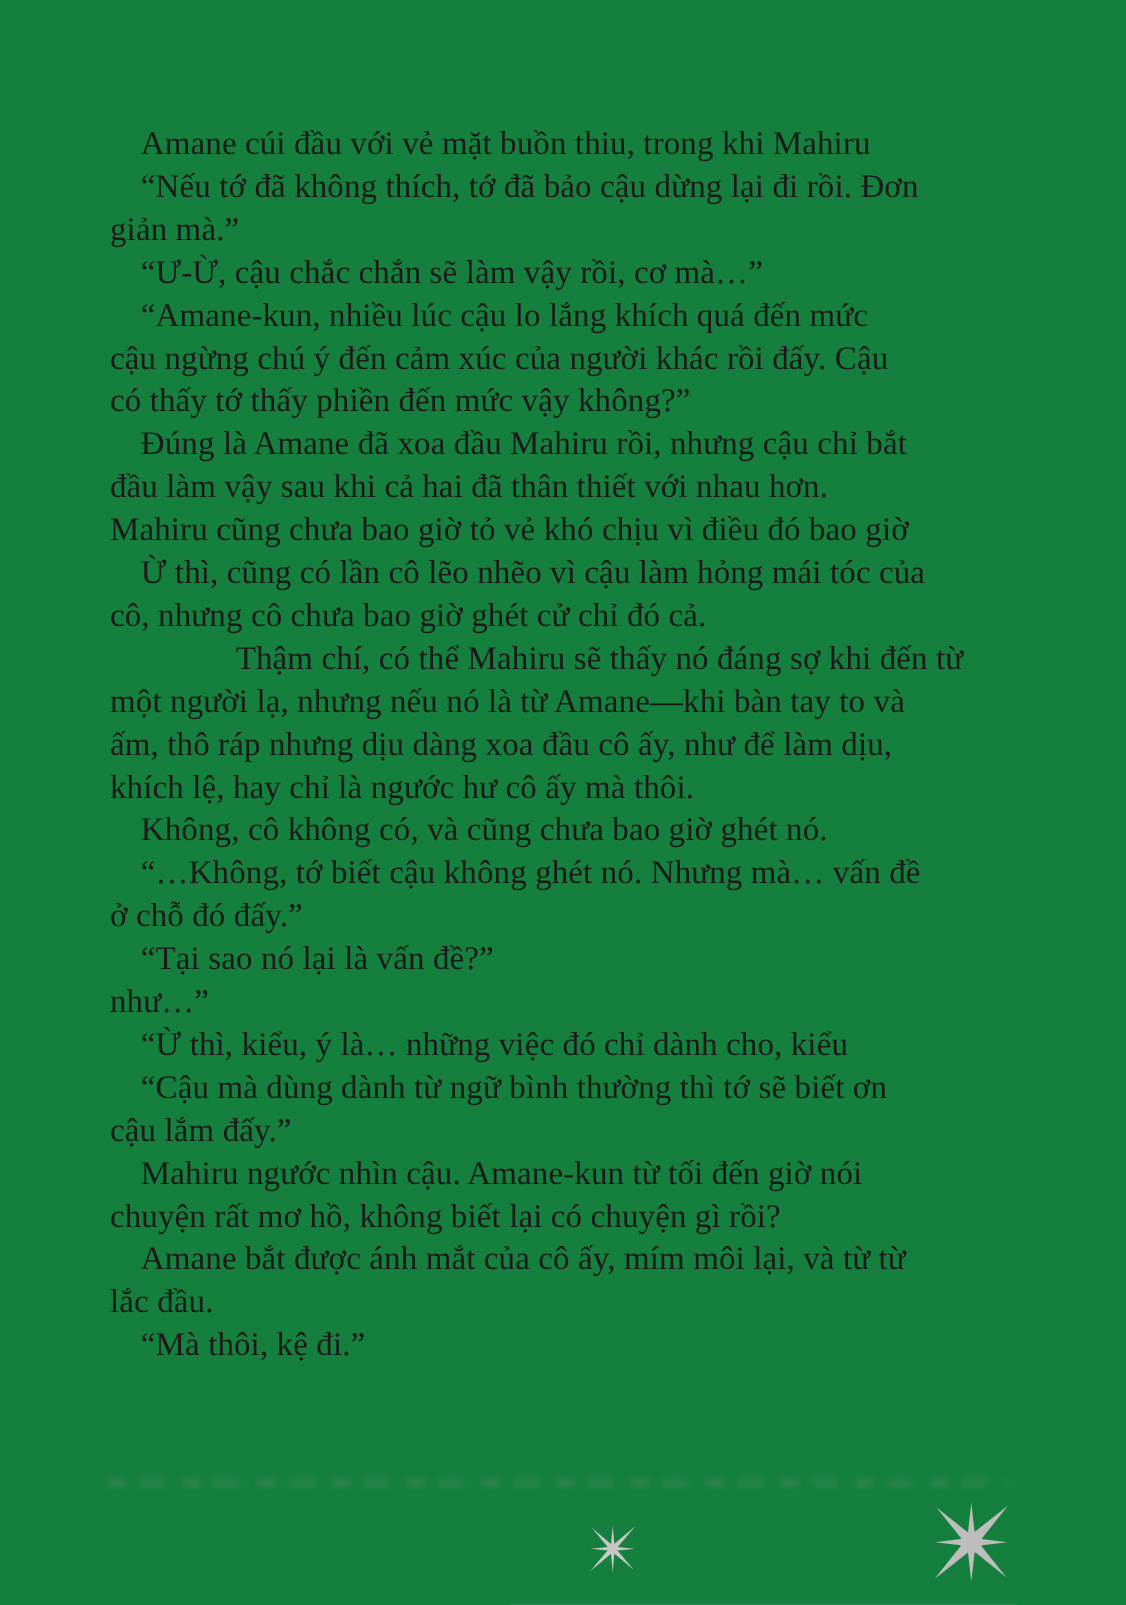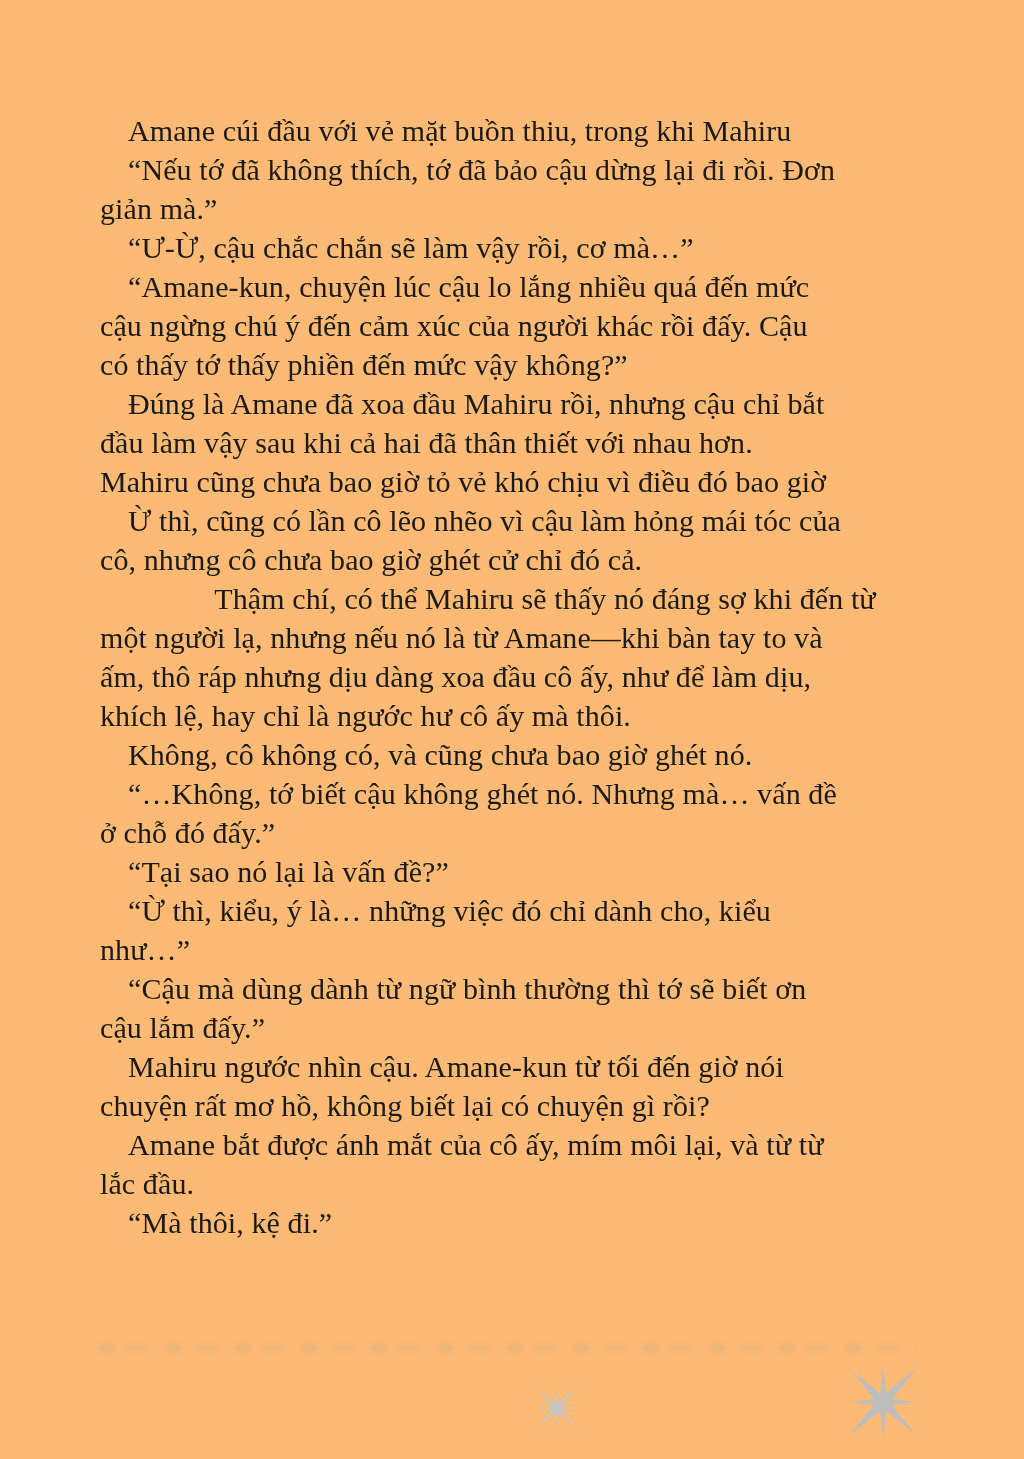--- a/index.html
+++ b/index.html
@@ -42,35 +42,35 @@
     opacity: 0.32;
   }
 
   .sparkle { position: absolute; }
   .sparkle-small { left: 525px; top: 1376px; color: #c6c6c6; }
   .sparkle-large { left: 833px; top: 1352px; color: #bdbdbd; }
 </style>
 </head>
 <body>
 
-<div class="page" style="background: #fdba74;">
+<div class="page" style="background: #15803d;">
 
   <div class="text-block" style="color: rgb(26, 26, 26);">
       <div class="para">
         <div class="line first">Amane cúi đầu với vẻ mặt buồn thiu, trong khi Mahiru</div>
       </div>
       <div class="para">
         <div class="line first">“Nếu tớ đã không thích, tớ đã bảo cậu dừng lại đi rồi. Đơn</div>
         <div class="line">giản mà.”</div>
       </div>
       <div class="para">
         <div class="line first">“Ư-Ừ, cậu chắc chắn sẽ làm vậy rồi, cơ mà…”</div>
       </div>
       <div class="para">
-        <div class="line first">“Amane-kun, chuyện lúc cậu lo lắng nhiều quá đến mức</div>
+        <div class="line first">“Amane-kun, nhiều lúc cậu lo lắng khích quá đến mức</div>
         <div class="line">cậu ngừng chú ý đến cảm xúc của người khác rồi đấy. Cậu</div>
         <div class="line">có thấy tớ thấy phiền đến mức vậy không?”</div>
       </div>
       <div class="para">
         <div class="line first">Đúng là Amane đã xoa đầu Mahiru rồi, nhưng cậu chỉ bắt</div>
         <div class="line">đầu làm vậy sau khi cả hai đã thân thiết với nhau hơn.</div>
         <div class="line">Mahiru cũng chưa bao giờ tỏ vẻ khó chịu vì điều đó bao giờ</div>
       </div>
       <div class="para">
         <div class="line first">Ừ thì, cũng có lần cô lẽo nhẽo vì cậu làm hỏng mái tóc của</div>
@@ -86,22 +86,22 @@
         <div class="line first">Không, cô không có, và cũng chưa bao giờ ghét nó.</div>
       </div>
       <div class="para">
         <div class="line first">“…Không, tớ biết cậu không ghét nó. Nhưng mà… vấn đề</div>
         <div class="line">ở chỗ đó đấy.”</div>
       </div>
       <div class="para">
         <div class="line first">“Tại sao nó lại là vấn đề?”</div>
       </div>
       <div class="para">
+        <div class="line">như…”</div>
         <div class="line first">“Ừ thì, kiểu, ý là… những việc đó chỉ dành cho, kiểu</div>
-        <div class="line">như…”</div>
       </div>
       <div class="para">
         <div class="line first">“Cậu mà dùng dành từ ngữ bình thường thì tớ sẽ biết ơn</div>
         <div class="line">cậu lắm đấy.”</div>
       </div>
       <div class="para">
         <div class="line first">Mahiru ngước nhìn cậu. Amane-kun từ tối đến giờ nói</div>
         <div class="line">chuyện rất mơ hồ, không biết lại có chuyện gì rồi?</div>
       </div>
       <div class="para">

